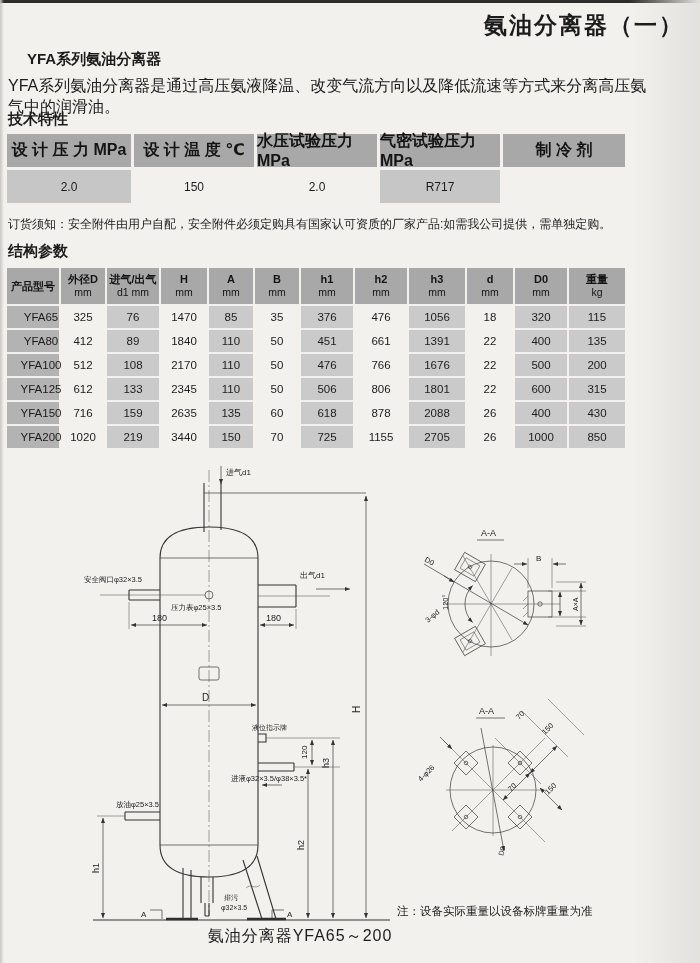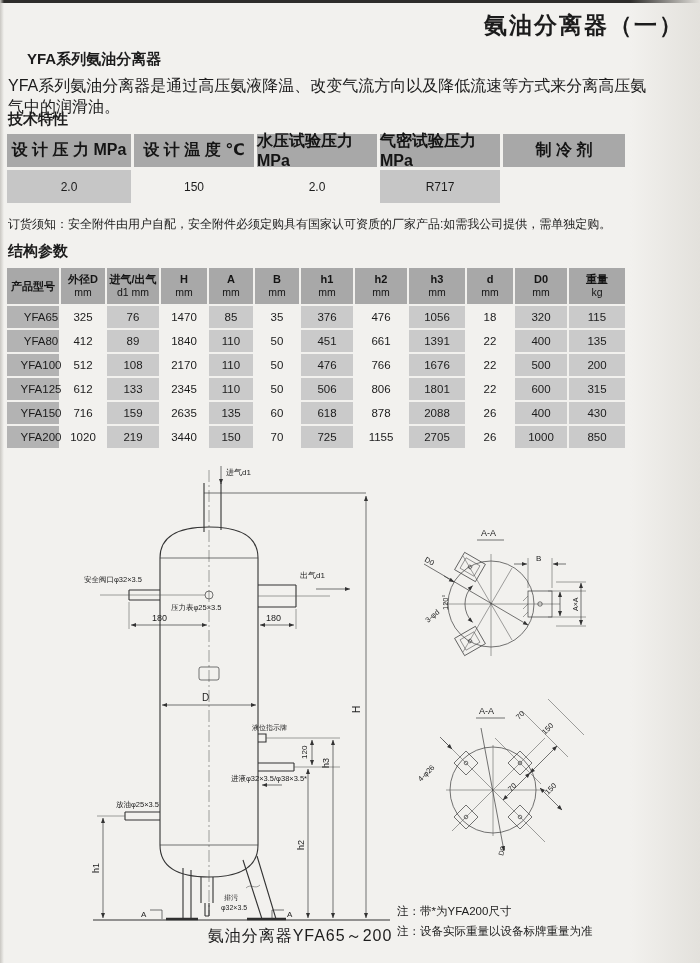--- a/index.html
+++ b/index.html
@@ -370,15 +370,14 @@
     <text x="545" y="277" font-size="7.5" transform="rotate(-45 545 277)">150</text>
     <text x="511" y="334" font-size="7.5" transform="rotate(-45 511 334)">70</text>
     <text x="548" y="337" font-size="7.5" transform="rotate(-45 548 337)">150</text>
     <text x="421" y="324" font-size="7.5" transform="rotate(-45 421 324)">4-φ26</text>
     <text x="503" y="398" font-size="7" transform="rotate(-75 503 398)">D0</text>
   </g>
 </svg>
 
 <div class="caption">氨油分离器YFA65～200</div>
 <div class="notes">
-  <div>注：带*为YFA200尺寸</div>
   <div>注：设备实际重量以设备标牌重量为准</div>
 </div>
 
 </body></html>

